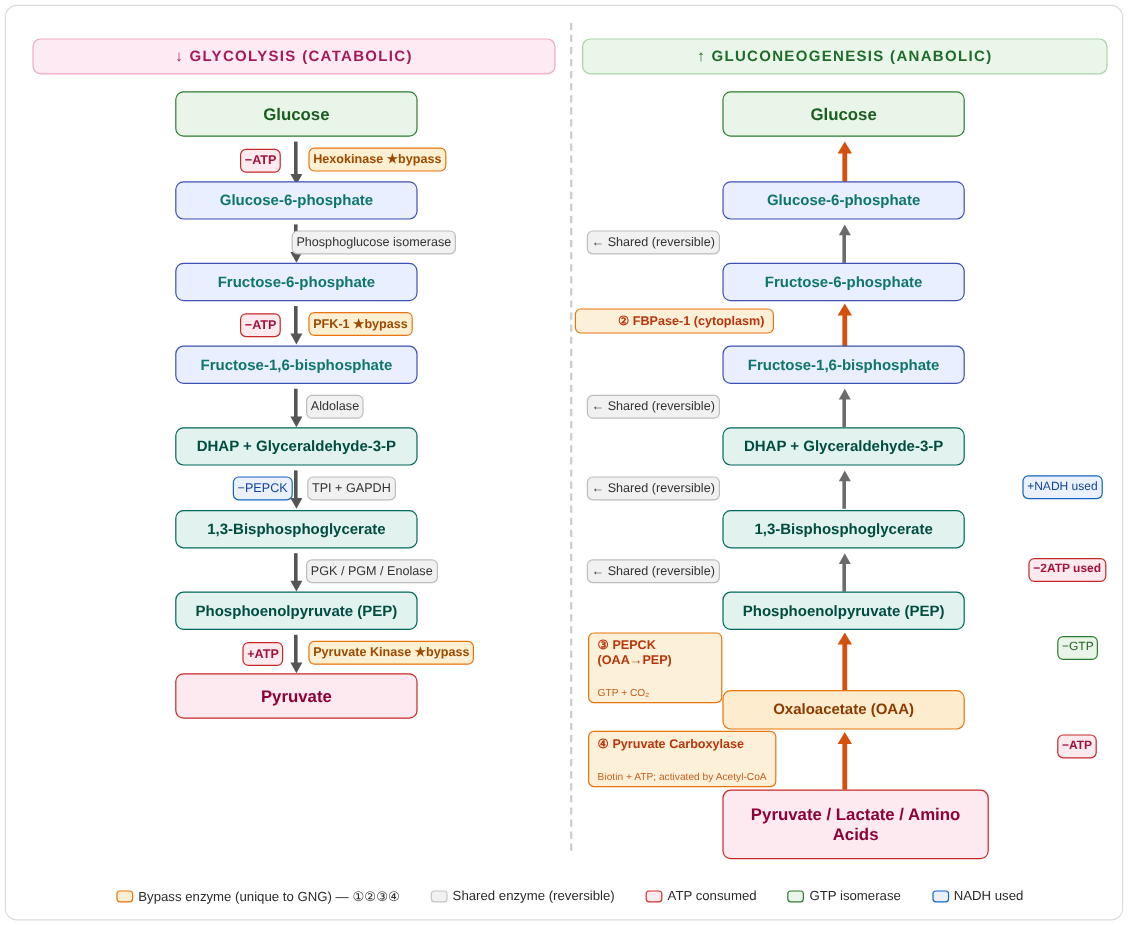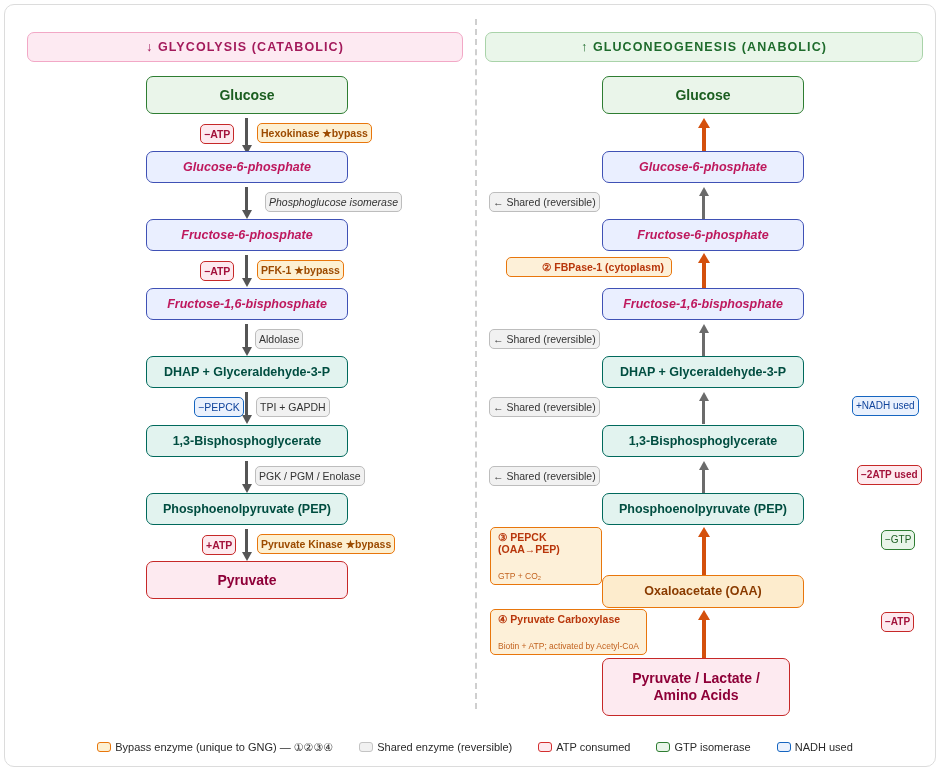--- a/index.html
+++ b/index.html
@@ -46,21 +46,21 @@
   .node {
     position: absolute;
     border-radius: 7px;
     display: flex; align-items: center; justify-content: center;
     text-align: center;
     font-size: 12.5px; font-weight: bold;
     line-height: 1.2;
     padding: 0 8px;
   }
   .n-green  { background: #eaf5ea; border: 1.4px solid #2e7d32; color: #1b5e20; }
-  .n-blue   { background: #eaefff; border: 1.4px solid #3f51b5; color: #be185d; font-style: italic; }
+  .n-blue   { background: #eaefff; border: 1.4px solid #3f51b5; color: #0f766e; }
   .n-teal   { background: #e2f3ef; border: 1.4px solid #00695c; color: #004d40; }
   .n-pink   { background: #fdeaf0; border: 1.4px solid #c62828; color: #8e0038; }
   .n-orange { background: #fdeccd; border: 1.4px solid #e8760c; color: #8a3b00; }
   .node.big { font-size: 14px; }
 
   
   .arrow { position: absolute; }
   .arrow .shaft { position: absolute; left: 0; top: 0; width: 100%; }
   .arrow .head  { position: absolute; left: 50%; width: 0; height: 0; }
   .a-down .shaft { background: #555; }
@@ -130,21 +130,21 @@
   </div>
   <div class="badge b-atp" style="left:195px;top:119px;">−ATP</div>
   <div class="badge b-bypass" style="left:252px;top:118px;">Hexokinase ★bypass</div>
 
   <div class="node n-blue" style="left:141px;top:146px;width:202px;height:32px;">Glucose-6-phosphate</div>
 
   <div class="arrow a-down" style="left:236px;top:182px;width:12px;height:32px;">
     <div class="shaft" style="left:4px;width:3px;height:24px;"></div>
     <div class="head"></div>
   </div>
-  <div class="badge b-gray" style="left:260px;top:187px;font-style:italic;">Phosphoglucose isomerase</div>
+  <div class="badge b-gray" style="left:238px;top:187px;">Phosphoglucose isomerase</div>
 
   <div class="node n-blue" style="left:141px;top:214px;width:202px;height:32px;">Fructose-6-phosphate</div>
 
   <div class="arrow a-down" style="left:236px;top:250px;width:12px;height:32px;">
     <div class="shaft" style="left:4px;width:3px;height:24px;"></div>
     <div class="head"></div>
   </div>
   <div class="badge b-atp" style="left:195px;top:256px;">−ATP</div>
   <div class="badge b-bypass" style="left:252px;top:255px;">PFK-1 ★bypass</div>
 
@@ -198,21 +198,21 @@
     <div class="head"></div>
   </div>
   <div class="badge b-gray" style="left:484px;top:187px;">← Shared (reversible)</div>
 
   <div class="node n-blue" style="left:597px;top:214px;width:202px;height:32px;">Fructose-6-phosphate</div>
 
   <div class="arrow a-up-orange" style="left:692px;top:248px;width:13px;height:36px;">
     <div class="shaft" style="left:4.5px;top:8px;width:4px;height:28px;"></div>
     <div class="head"></div>
   </div>
-  <div class="b-orange-enz" style="position:absolute;left:501px;top:252px;padding-left:35px;">
+  <div class="b-orange-enz" style="position:absolute;left:474px;top:252px;padding-left:35px;">
     <div class="enz-title">② FBPase-1 (cytoplasm)</div>
   </div>
 
   <div class="node n-blue" style="left:597px;top:283px;width:202px;height:32px;">Fructose-1,6-bisphosphate</div>
 
   <div class="arrow a-up-gray" style="left:692px;top:319px;width:13px;height:32px;">
     <div class="shaft" style="left:5px;top:8px;width:3px;height:24px;"></div>
     <div class="head"></div>
   </div>
   <div class="badge b-gray" style="left:484px;top:324px;">← Shared (reversible)</div>
@@ -252,21 +252,21 @@
   <div class="arrow a-up-orange" style="left:692px;top:605px;width:13px;height:48px;">
     <div class="shaft" style="left:4.5px;top:8px;width:4px;height:40px;"></div>
     <div class="head"></div>
   </div>
   <div class="b-orange-enz" style="position:absolute;left:485px;top:604px;">
     <div class="enz-title">④ Pyruvate Carboxylase</div>
     <div class="enz-sub">Biotin + ATP; activated by Acetyl-CoA</div>
   </div>
   <div class="badge b-atp cost-right" style="left:876px;top:607px;">−ATP</div>
 
-  <div class="node n-pink big" style="left:597px;top:653px;width:188px;height:58px;">Pyruvate / Lactate / Amino Acids</div>
+  <div class="node n-pink big" style="left:597px;top:653px;width:222px;height:58px;">Pyruvate / Lactate / Amino Acids</div>
 
   <div id="legend">
     <div class="leg-item">
       <span class="swatch sw-bypass"></span>
       <span>Bypass enzyme (unique to GNG) — ①②③④</span>
     </div>
     <div class="leg-item">
       <span class="swatch sw-shared"></span>
       <span>Shared enzyme (reversible)</span>
     </div>

